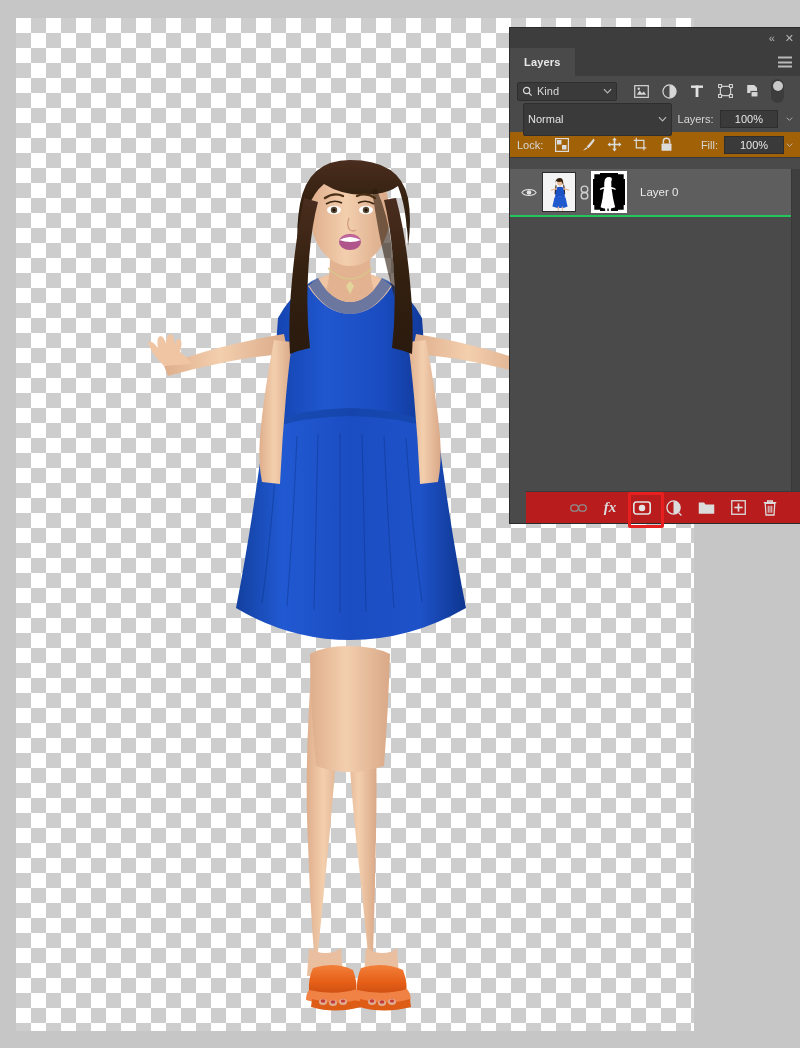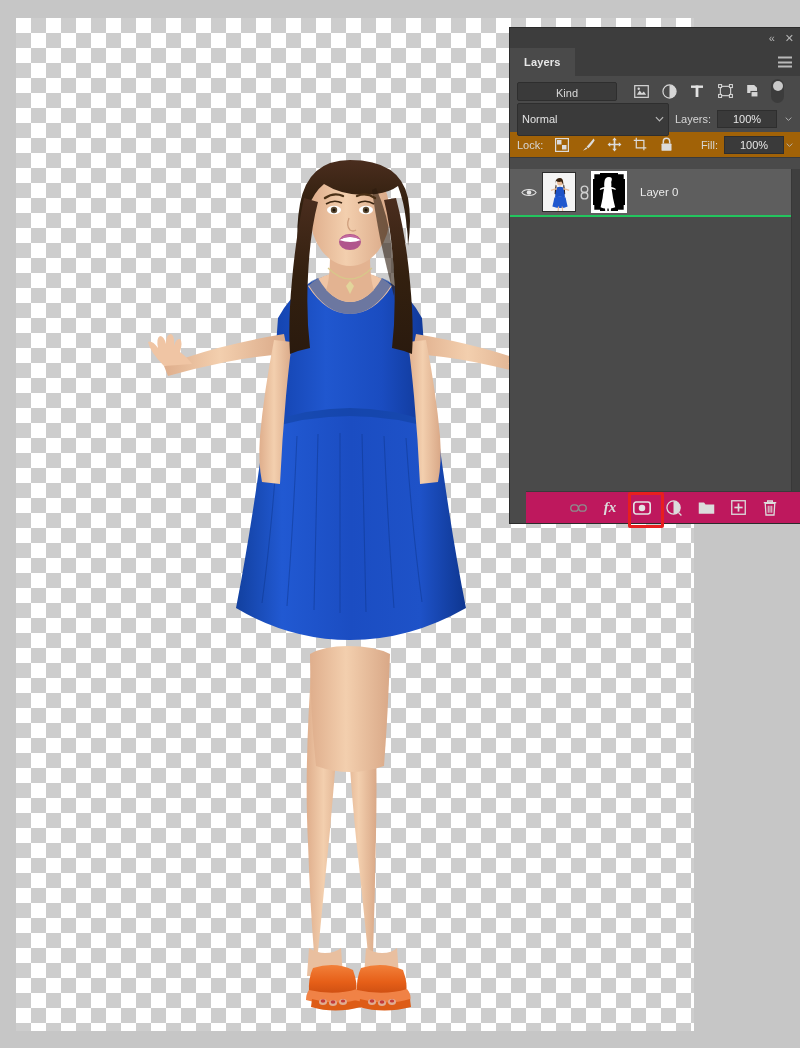--- a/index.html
+++ b/index.html
@@ -64,21 +64,21 @@
 
   
   .filter-row {
     height: 30px; display: flex; align-items: center;
     padding: 0 7px; gap: 0; background: #4a4a4a;
   }
   .kind-select {
     width: 100px; height: 19px; background: #3a3a3a;
     border: 1px solid #2e2e2e; border-radius: 2px;
     display: flex; align-items: center; gap: 4px; padding: 0 4px;
-    color: #d8d8d8; font-size: 11px; flex-direction: column;
+    color: #d8d8d8; font-size: 11px;
   }
   .kind-select .lbl { flex: 1; }
   .filter-icons { display: flex; align-items: center; gap: 0; margin-left: 10px; }
   .ficon {
     width: 28px; height: 24px; display: flex;
     align-items: center; justify-content: center; color: #cfcfcf;
   }
   .toggle-pill {
     margin-left: 4px; width: 13px; height: 24px;
     background: #3c3c3c; border-radius: 7px; position: relative;
@@ -90,21 +90,21 @@
 
   
   .blend-row {
     height: 26px; display: flex; align-items: center;
     padding: 0 7px; gap: 6px; background: #4a4a4a;
   }
   .blend-select {
     width: 152px; height: 33px; background: #3a3a3a;
     border: 1px solid #2e2e2e; border-radius: 2px;
     display: flex; align-items: center; padding: 0 4px;
-    color: #e2e2e2; font-size: 11px;
+    color: #e2e2e2; font-size: 11px; margin-left: 6px;
   }
   .blend-select .lbl { flex: 1; }
   .field-label { font-size: 11px; color: #d6d6d6; white-space: nowrap; }
   .num-field {
     width: 60px; height: 18px; background: #3a3a3a;
     border: 1px solid #2e2e2e; border-radius: 0;
     display: flex; align-items: center; justify-content: center;
     color: #e6e6e6; font-size: 11px;
   }
   .mini-caret { color: #bdbdbd; font-size: 9px; padding-left: 2px; }
@@ -152,21 +152,21 @@
 
   
   .panel-scroll {
     position: absolute; right: 0; top: 141px; bottom: 32px;
     width: 9px; background: #3f3f3f; border-left: 1px solid #383838;
   }
 
   
   .panel-bottom {
     position: absolute; left: 16px; right: 0; bottom: 0; height: 32px;
-    background: #be185d; border-top: 1px solid #3a3a3a;
+    background: #b91c1c; border-top: 1px solid #3a3a3a;
     display: flex; align-items: center; justify-content: flex-end;
     padding-right: 14px; gap: 0;
   }
   .bicon {
     width: 32px; height: 30px; display: flex;
     align-items: center; justify-content: center;
     color: #d2d2d2; position: relative;
   }
   .bicon.highlight::after {
     content: ""; position: absolute;

